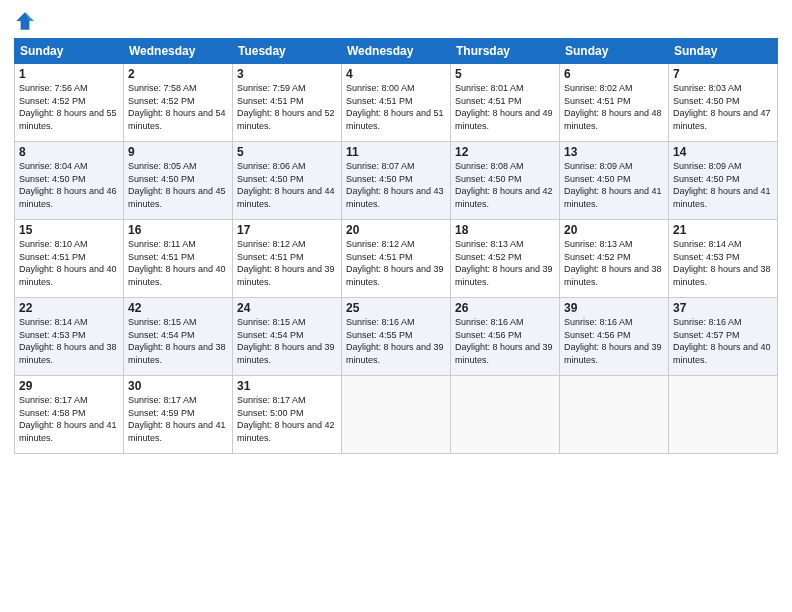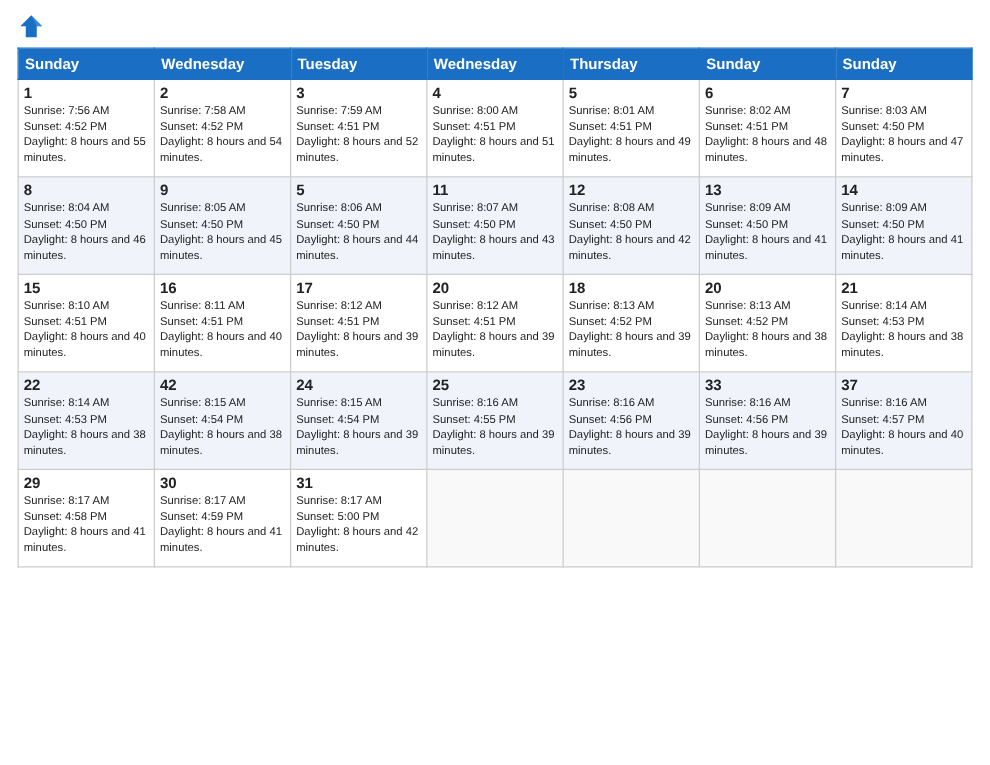--- a/index.html
+++ b/index.html
@@ -229,25 +229,25 @@
           </td>
           <td>
             <span class="day-num">24</span>
             <div class="cell-info">Sunrise: 8:15 AM<br>Sunset: 4:54 PM<br>Daylight: 8 hours and 39 minutes.</div>
           </td>
           <td>
             <span class="day-num">25</span>
             <div class="cell-info">Sunrise: 8:16 AM<br>Sunset: 4:55 PM<br>Daylight: 8 hours and 39 minutes.</div>
           </td>
           <td>
-            <span class="day-num">23</span>
+            <span class="day-num">26</span>
             <div class="cell-info">Sunrise: 8:16 AM<br>Sunset: 4:56 PM<br>Daylight: 8 hours and 39 minutes.</div>
           </td>
           <td>
-            <span class="day-num">33</span>
+            <span class="day-num">39</span>
             <div class="cell-info">Sunrise: 8:16 AM<br>Sunset: 4:56 PM<br>Daylight: 8 hours and 39 minutes.</div>
           </td>
           <td>
             <span class="day-num">37</span>
             <div class="cell-info">Sunrise: 8:16 AM<br>Sunset: 4:57 PM<br>Daylight: 8 hours and 40 minutes.</div>
           </td>
         </tr>
         <tr>
           <td>
             <span class="day-num">29</span>

